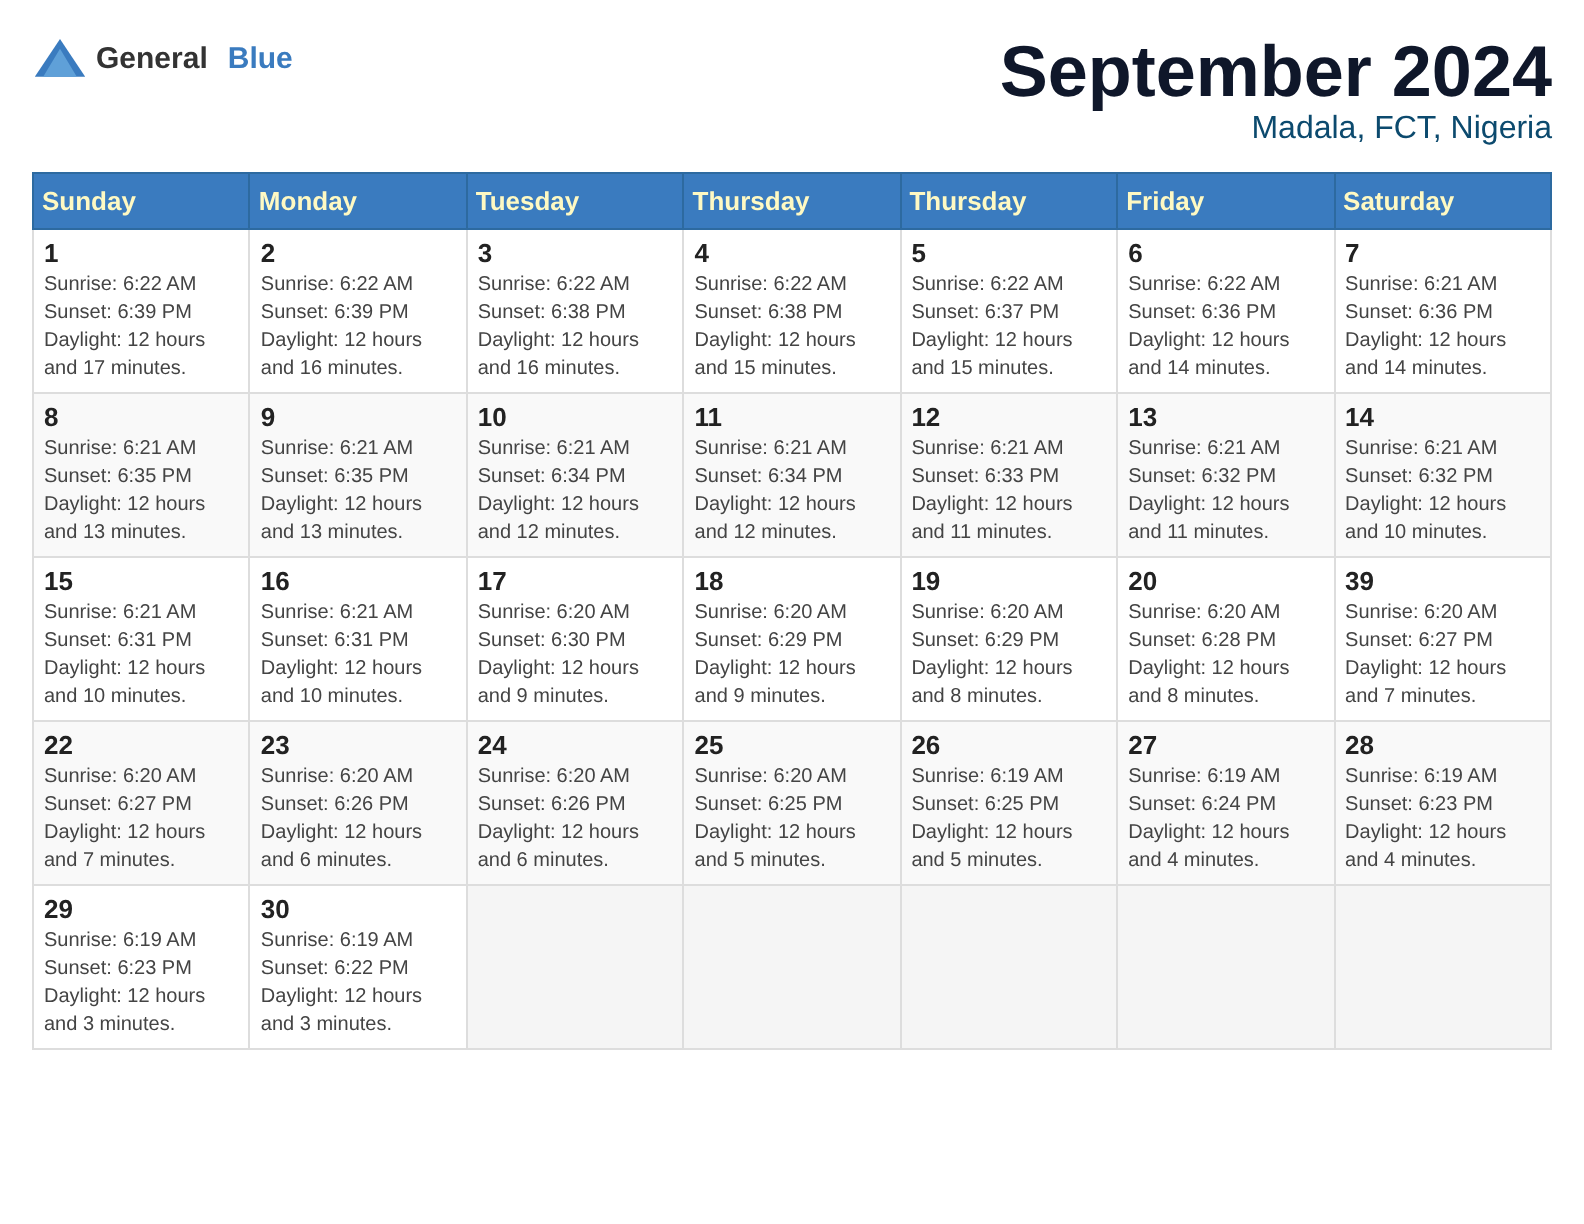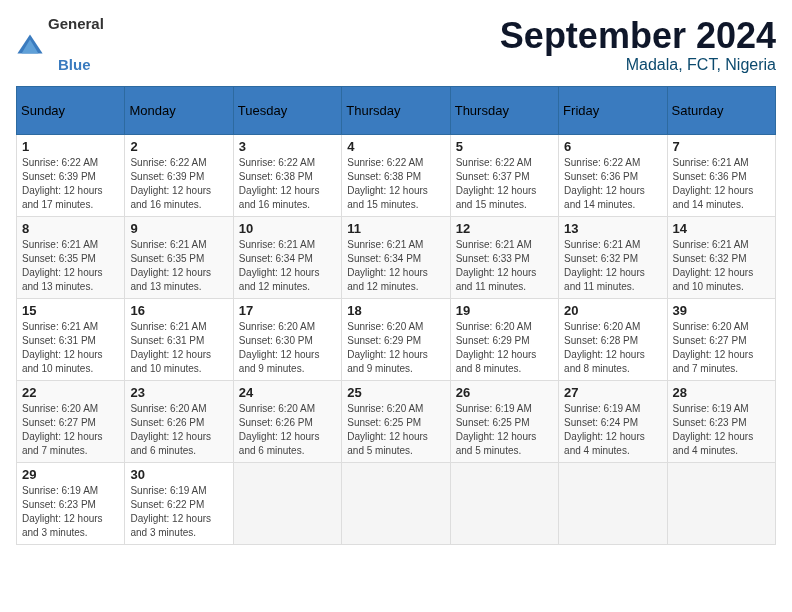--- a/index.html
+++ b/index.html
@@ -16,23 +16,22 @@
       align-items: flex-start;
       margin-bottom: 12px;
     }
     .logo {
       display: flex;
       align-items: center;
       gap: 4px;
     }
     .logo-text {
       display: flex;
-      flex-direction: column;
+      flex-direction: row;
       line-height: 1.1;
-      gap: 24px;
     }
     .logo-general {
       font-size: 15px;
       font-weight: bold;
       color: #333;
     }
     .logo-blue {
       font-size: 15px;
       font-weight: bold;
       color: #3a7bbf;
@@ -55,24 +54,24 @@
       font-size: 16px;
       color: #0c4a6e;
     }
     table {
       width: 100%;
       border-collapse: collapse;
       font-size: 11px;
     }
     thead tr th {
       background-color: #3a7bbf;
-      color: #000000;
+      color: #fef9c3;
       font-size: 13px;
-      font-weight: normal;
-      padding: 16px 4px;
+      font-weight: bold;
+      padding: 6px 4px;
       text-align: left;
       border: 1px solid #2d6aa0;
     }
     tbody tr td {
       vertical-align: top;
       padding: 4px 5px;
       border: 1px solid #ddd;
       width: 14.28%;
       height: 80px;
       background: #fff;

